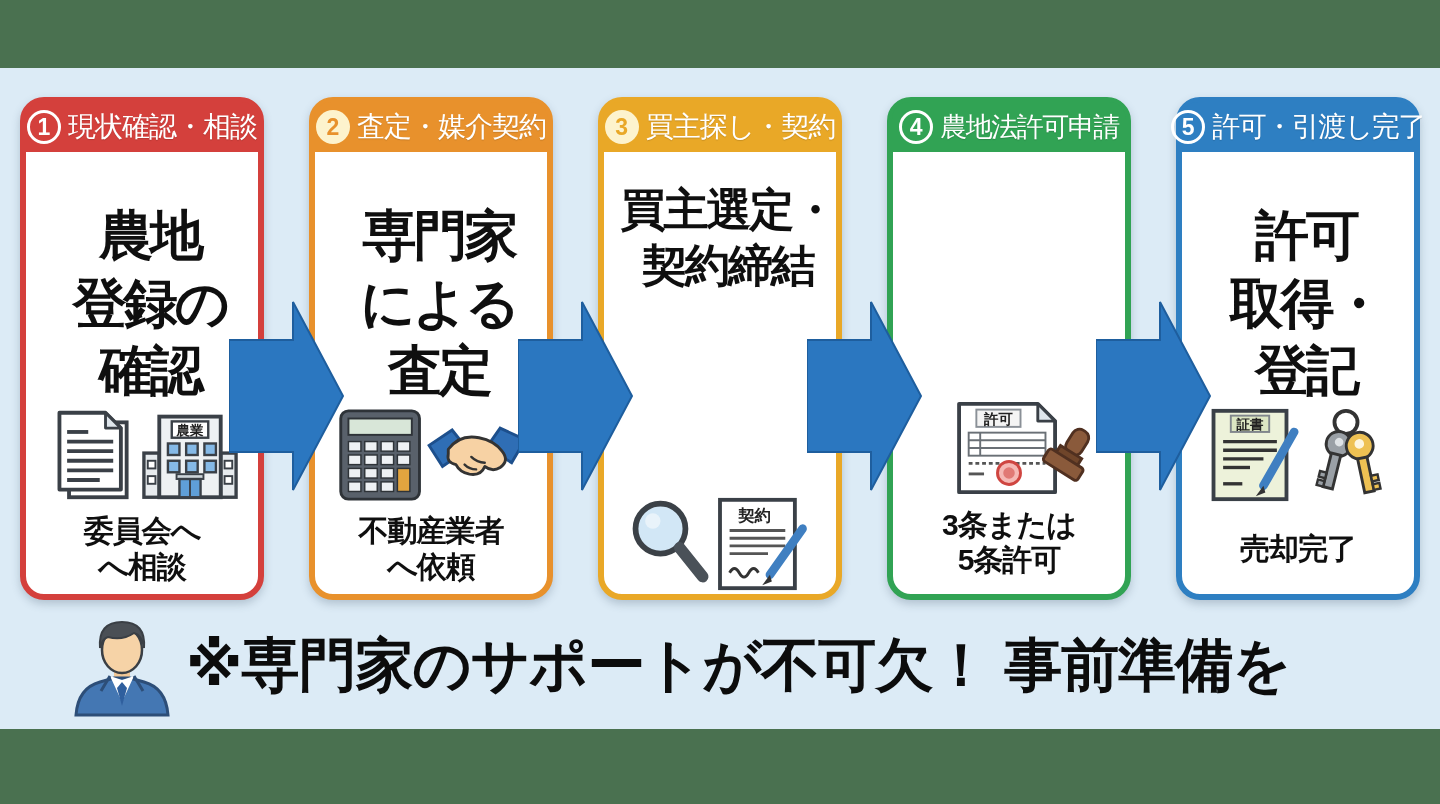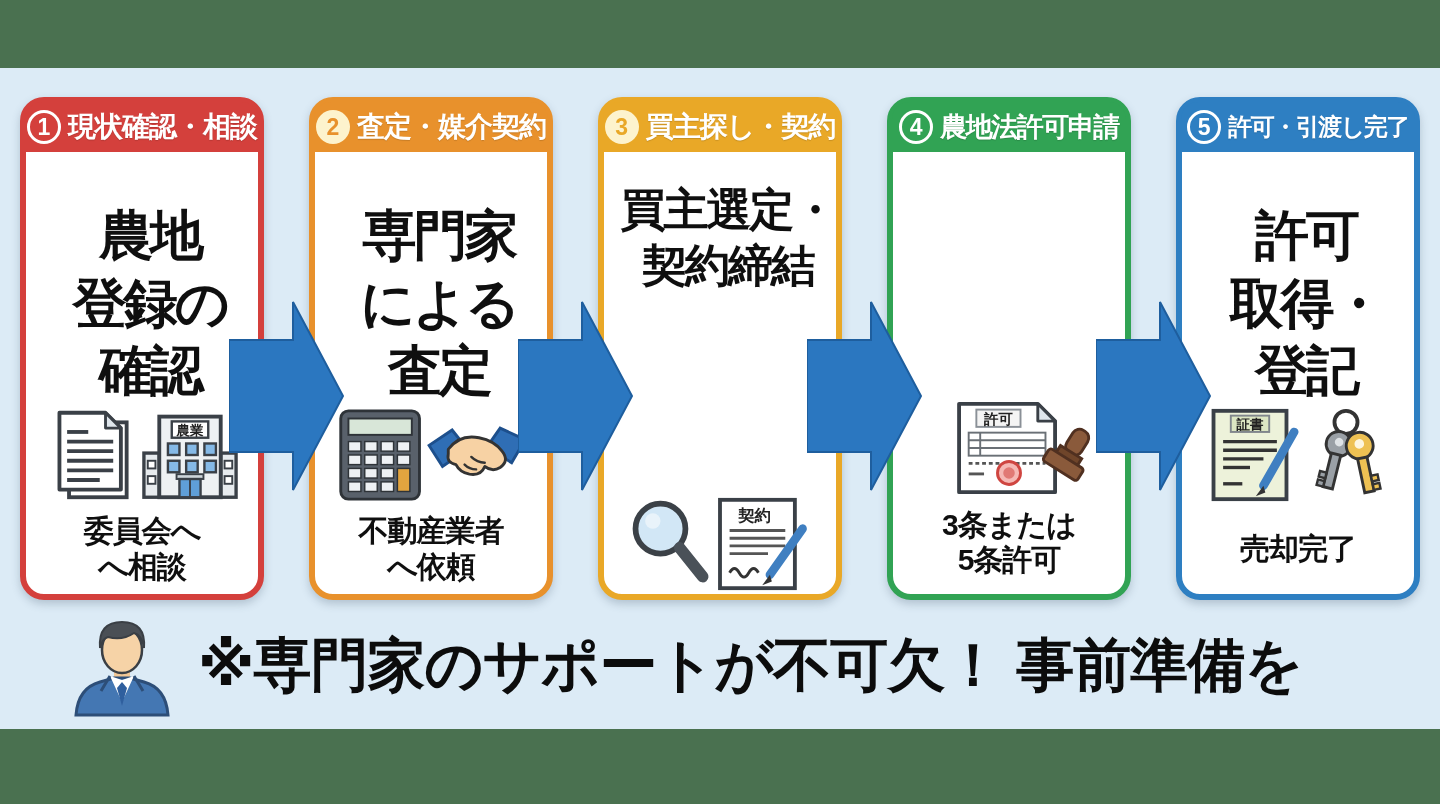--- a/index.html
+++ b/index.html
@@ -53,26 +53,26 @@
     width:34px; height:34px; border-radius:50%;
     display:flex; align-items:center; justify-content:center;
     font-weight:bold; font-size:23px; flex:none;
   }
   .badge.outline { border:3px solid #fff; color:#fff; }
   .badge.filled  { background:#fdf3cd; }
   .card--2 .badge.filled { color:#e8912c; }
   .card--3 .badge.filled { color:#e9a827; }
 
   .header-label {
-    color:#fff; font-size:28px; font-weight:700;
+    color:#fff; font-size:28px; font-weight:400;
     white-space:nowrap; letter-spacing:-1px;
     text-shadow:0 1px 1px rgba(0,0,0,.15);
   }
   .card--4 .header-label { font-size:27px; letter-spacing:-1.5px; }
-  .card--5 .header-label { font-size:24px; letter-spacing:-1.5px; }
+  .card--5 .header-label { font-size:28px; letter-spacing:-1.5px; }
 
   .card-title {
     margin-top:50px;
     text-align:center;
     font-size:54px; font-weight:900; line-height:1.25;
     letter-spacing:-3px; color:#0f0f0f;
     white-space:pre-line;
     padding-left:16px;
   }
   .card--3 .card-title { font-size:45px; letter-spacing:-2px; margin-top:30px; }
@@ -89,21 +89,21 @@
     font-size:30px; font-weight:800; line-height:1.18;
     letter-spacing:-1px; color:#0f0f0f;
   }
 
   .arrow { position:absolute; top:232px; z-index:6; }
   .arrow--1 { left:229px; } .arrow--2 { left:518px; }
   .arrow--3 { left:807px; } .arrow--4 { left:1096px; }
 
   .footer {
     position:absolute; left:70px; top:546px;
-    display:flex; align-items:center; gap:24px;
+    display:flex; align-items:center; gap:12px;
   }
   .footer-note {
     font-size:58px; font-weight:900; color:#0c0c0c;
     letter-spacing:-1px; white-space:nowrap;
   }
   svg text { font-family:"Liberation Sans","DejaVu Sans",sans-serif; }
 </style>
 </head>
 <body>
 

